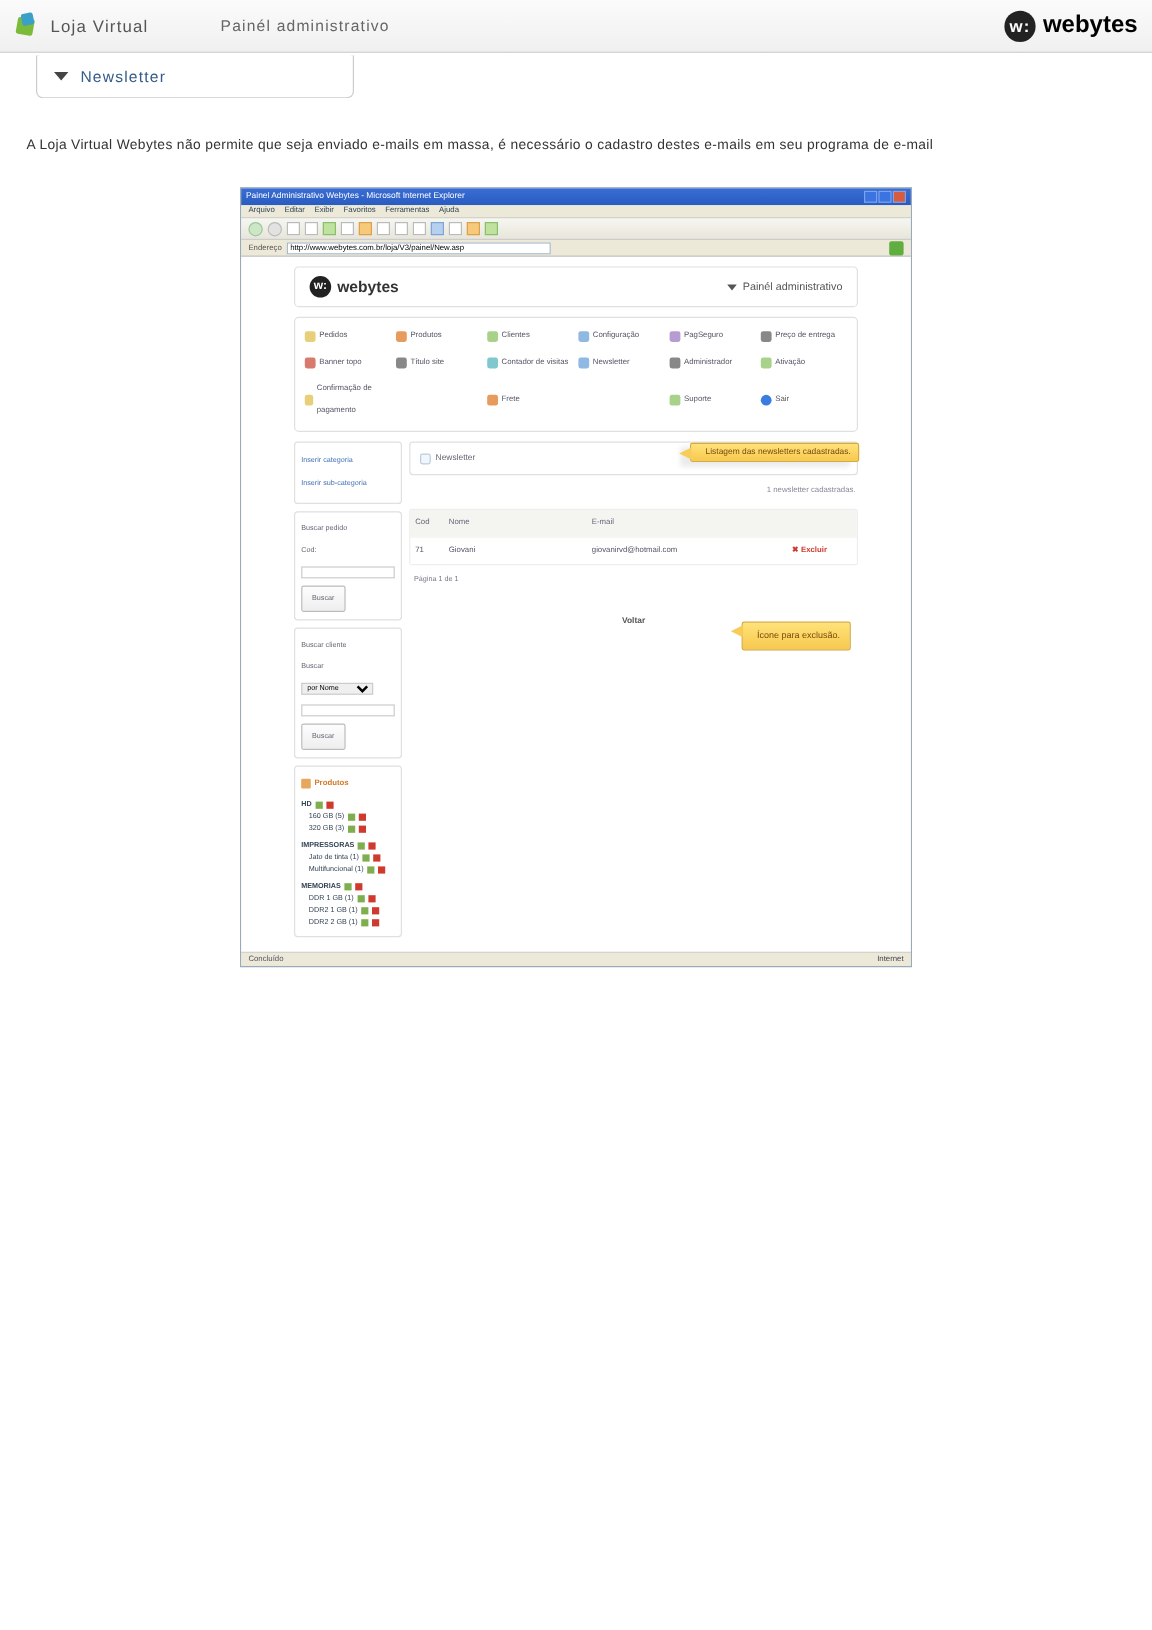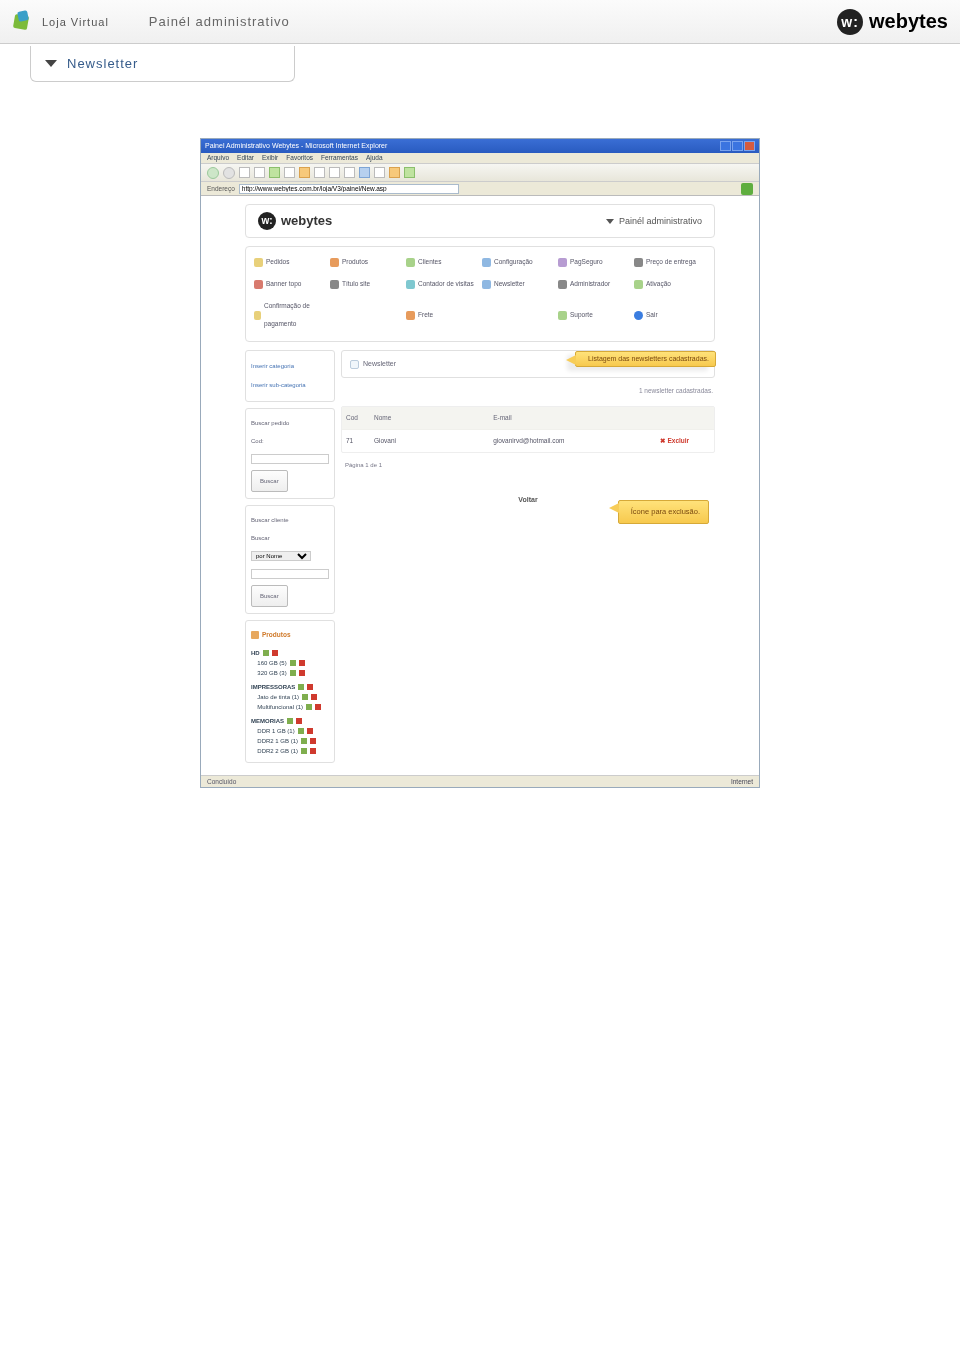--- a/index.html
+++ b/index.html
@@ -20,21 +20,21 @@
     letter-spacing: 1px;
   }
   .topbar .logo-icon {
     width: 22px; height: 22px;
     display: inline-block;
     position: relative;
     margin-right: 8px;
   }
   .topbar .logo-icon::before { content:""; position:absolute; left:2px; top:4px; width:14px; height:14px; background:#7cbb3a; border-radius:2px; transform:rotate(10deg);}
   .topbar .logo-icon::after  { content:""; position:absolute; left:6px; top:0; width:10px; height:10px; background:#3aa0c8; border-radius:2px; transform:rotate(-12deg);}
-  .topbar .lv { font-size: 11px; color:#555; margin-right: 40px; }
+  .topbar .lv { font-size: 14px; color:#555; margin-right: 60px; }
   .topbar .pa { font-size: 13px; color:#666; }
   .topbar .brand-right { margin-left:auto; display:flex; align-items:center; gap:6px; }
   .topbar .brand-right .wb-circle { width:26px; height:26px; border-radius:50%; background:#222; display:flex; align-items:center; justify-content:center; color:#fff; font-weight:bold; font-size:14px;}
   .topbar .brand-right .wb-text { font-weight:bold; font-size:20px; color:#000; letter-spacing:0;}
   .crumb {
     margin: 2px 0 0 30px;
     width: 265px;
     padding: 10px 14px;
     border: 1px solid #ccc;
     border-top: none;
@@ -179,20 +179,21 @@
     <span class="wb-text">webytes</span>
   </span>
 </div>
 
 <div class="crumb">
   <span class="tri"></span>
   <span class="label">Newsletter</span>
 </div>
 
 <div class="content">
+  <p>A Loja Virtual Webytes não permite que seja enviado e-mails em massa, é necessário o cadastro destes e-mails em seu programa de e-mail</p>
 
   <div class="shot-wrap">
     <div class="ie">
       <div class="titlebar">
         <span>Painel Administrativo Webytes - Microsoft Internet Explorer</span>
         <span class="winbtns">
           <span></span>
           <span></span>
           <span></span>
         </span>

